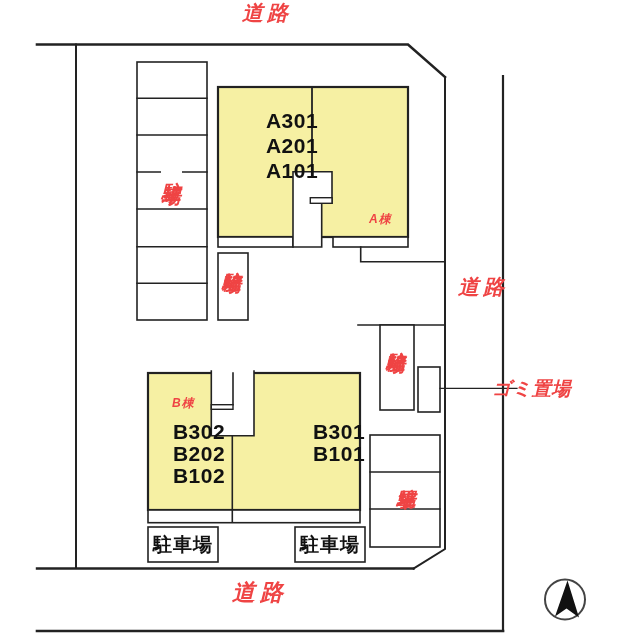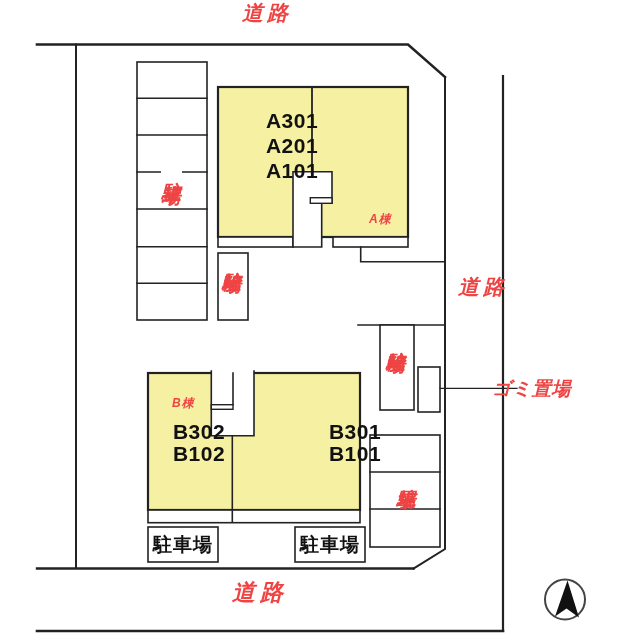--- a/index.html
+++ b/index.html
@@ -86,23 +86,24 @@
   <div class="lbl vlbl" style="left:222.5px;top:256px;letter-spacing:2px;">駐輪場</div>
 
   <div class="lbl vlbl" style="left:386.5px;top:336px;letter-spacing:2px;">駐輪場</div>
 
   <div class="lbl gomi" style="left:492px;top:379px;">ゴミ置場</div>
 
   <div class="lbl vlbl wbg" style="left:396px;top:473px;letter-spacing:1px;">駐車場</div>
 
   <div class="units units-b" style="left:124px;top:421px;">
     <div>B302</div>
+    <div>B202</div>
     <div>B102</div>
   </div>
-  <div class="units units-b" style="left:280px;top:421px;">
+  <div class="units units-b" style="left:264px;top:421px;">
     <div>B301</div>
     <div>B101</div>
   </div>
   <div class="lbl bldg-tag" style="left:172px;top:385px;margin-top:12px;">B棟</div>
 
   <div class="garage-lbl" style="left:148px;top:527px;width:70px;height:35px;">駐車場</div>
   <div class="garage-lbl" style="left:295px;top:527px;width:70px;height:35px;">駐車場</div>
 
 </div>
 

